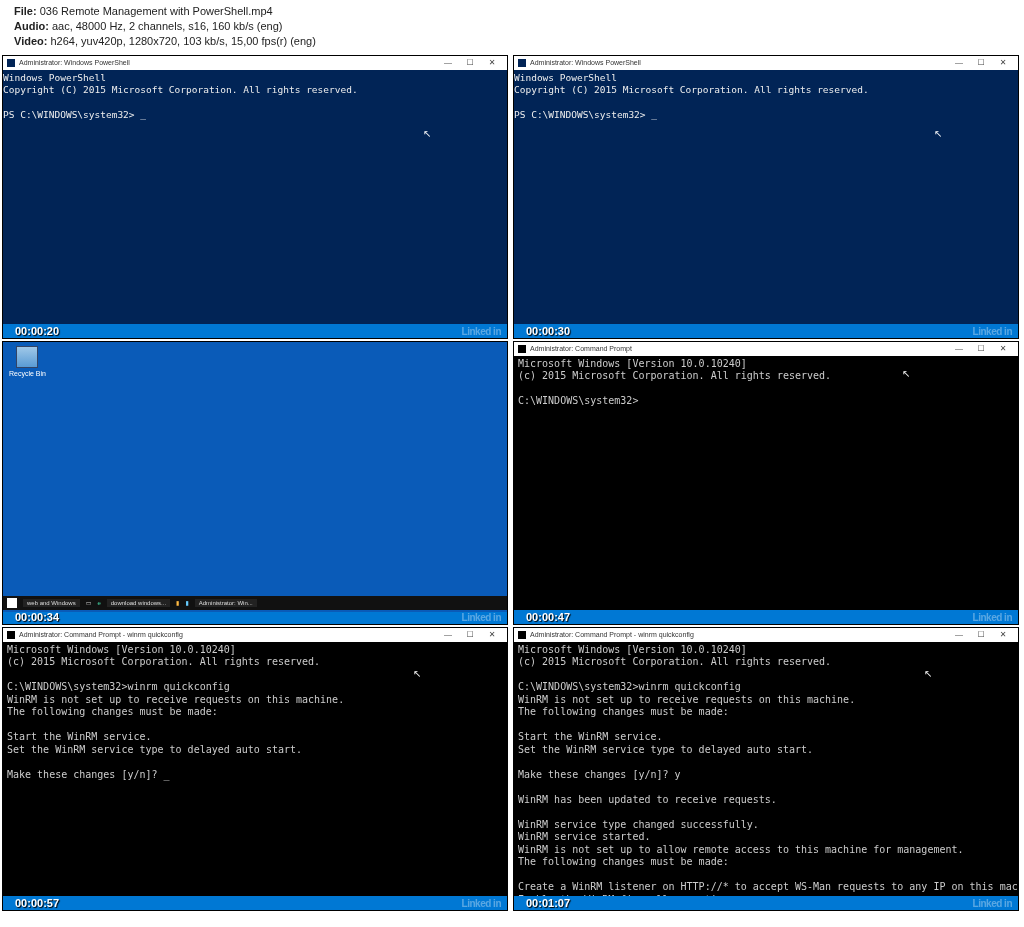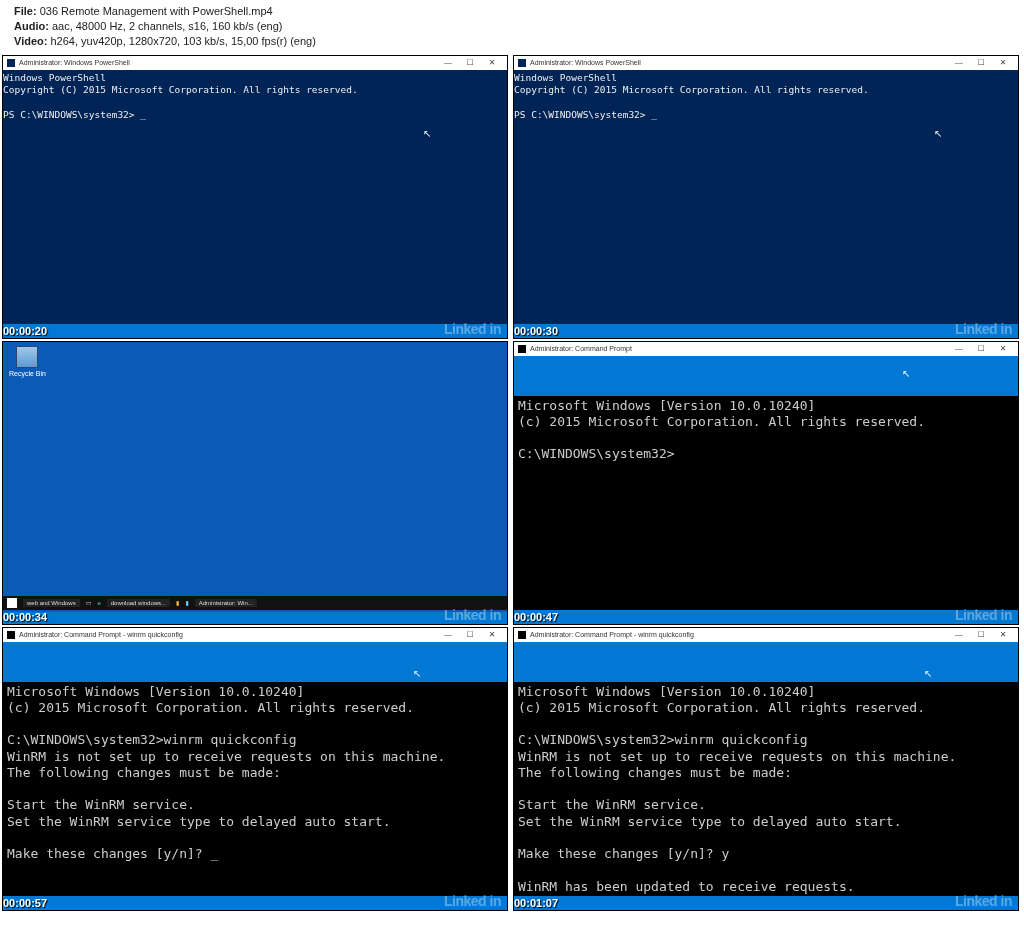--- a/index.html
+++ b/index.html
@@ -7,29 +7,29 @@
   .header { padding: 4px 14px; color: #222; line-height: 1.35; }
   .header b { font-weight: bold; }
   .grid { display: grid; grid-template-columns: 1fr 1fr; gap: 2px; padding: 2px; }
   .frame { position: relative; width: 506px; height: 284px; background: #0078d4; border: 1px solid #000; overflow: hidden; }
   .win-titlebar { height: 14px; background: #fff; display: flex; align-items: center; padding: 0 4px; font-size: 7px; color: #333; }
   .win-titlebar .icon { width: 8px; height: 8px; background: #012456; margin-right: 4px; }
   .win-titlebar .title { flex: 1; }
   .win-titlebar .ctrl { width: 22px; text-align: center; font-size: 8px; color: #444; }
   .win-titlebar .close { background: transparent; }
   .ps-body { background: #012456; color: #eee; font-family: Consolas, 'Lucida Console', monospace; font-size: 9.5px; line-height: 1.3; padding: 2px 0; height: 256px; white-space: pre; overflow: hidden; }
-  .cmd-body { background: #000; color: #ccc; font-family: Consolas, 'Lucida Console', monospace; font-size: 13px; line-height: 1.25; padding: 2px 4px; height: 256px; white-space: pre; overflow: hidden; margin-top: 40px; }
+  .cmd-body { background: #000; color: #ccc; font-family: Consolas, 'Lucida Console', monospace; font-size: 10px; line-height: 1.25; padding: 2px 4px; height: 256px; white-space: pre; overflow: hidden; }
   .desktop { background: #0a5bb8; height: 256px; position: relative; }
   .desktop .recycle { position: absolute; top: 4px; left: 6px; text-align: center; color: #fff; font-size: 7px; }
   .desktop .recycle .bin { width: 22px; height: 22px; background: linear-gradient(#a0c8e8,#5a9bd4); border: 1px solid #346; margin: 0 auto 2px; }
   .taskbar { position: absolute; bottom: 14px; left: 0; right: 0; height: 14px; background: #111; display: flex; align-items: center; gap: 6px; padding: 0 4px; font-size: 6px; color: #ccc; }
   .taskbar .win { width: 10px; height: 10px; background: #fff; }
   .taskbar .task { background: #222; padding: 1px 4px; color: #ddd; }
-  .timestamp { position: absolute; bottom: 1px; left: 0; color: #fff; font-family: Arial; font-size: 11px; font-weight: bold; text-shadow: 1px 1px 1px #000; }
-  .watermark { position: absolute; bottom: 1px; right: 6px; color: rgba(255,255,255,0.35); font-size: 14px; font-weight: bold; letter-spacing: -0.5px; }
+  .timestamp { position: absolute; bottom: 1px; left: 12px; color: #fff; font-family: Arial; font-size: 11px; font-weight: bold; text-shadow: 1px 1px 1px #000; }
+  .watermark { position: absolute; bottom: 1px; right: 6px; color: rgba(255,255,255,0.35); font-size: 10px; font-weight: bold; letter-spacing: -0.5px; }
   .bluebar { position: absolute; bottom: 0; left: 0; right: 0; height: 14px; background: #0078d4; }
   .cursor-glyph { position: absolute; color: #fff; font-size: 10px; pointer-events: none; }
 </style>
 </head>
 <body>
 
 <div class="header">
   <div><b>File:</b> <span>036 Remote Management with PowerShell.mp4</span></div>
   <div><b>Audio:</b> <span>aac, 48000 Hz, 2 channels, s16, 160 kb/s (eng)</span></div>
   <div><b>Video:</b> <span>h264, yuv420p, 1280x720, 103 kb/s, 15,00 fps(r) (eng)</span></div>

